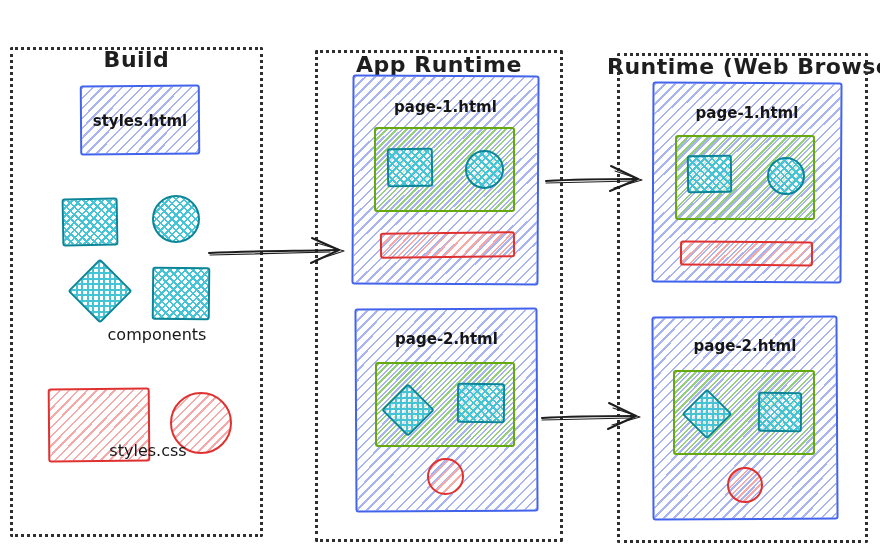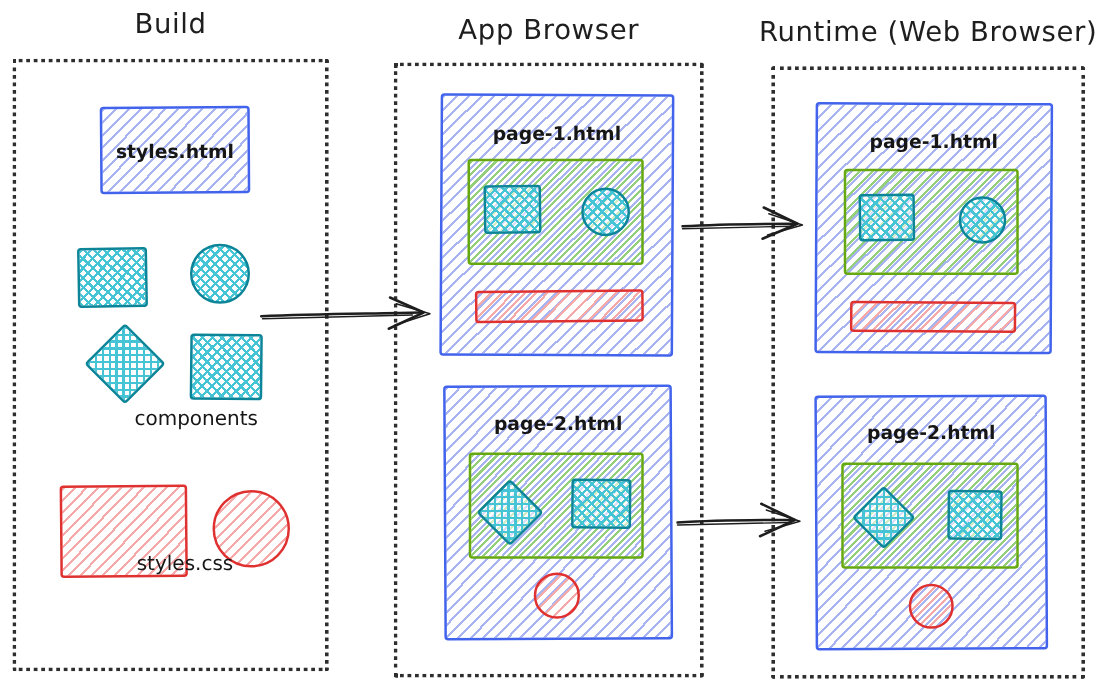--- a/index.html
+++ b/index.html
@@ -10,22 +10,22 @@
     --red-stroke:#e03131; --red-hatch:#f5a9a9;
   }
   html,body{margin:0;padding:0;background:#ffffff;}
   .canvas{
     position:relative;width:880px;height:557px;background:#ffffff;
     font-family:"DejaVu Sans","Liberation Sans",sans-serif;
     overflow:hidden;color:var(--ink);
   }
   .abs{position:absolute;box-sizing:border-box;}
   .col-title{
-    font-size:22px;font-weight:400;text-align:center;
-    letter-spacing:.5px;white-space:nowrap;color:var(--ink);
+    font-size:22px;font-weight:700;text-align:center;
+    letter-spacing:.5px;white-space:nowrap;color:var(--ink);margin-top:40px;
   }
   .dotted-box{border:3px dotted #2e2e2e;border-radius:2px;}
   .sketch{border:2px solid;border-radius:3px;}
   .blue-card{
     border-color:var(--blue-stroke);
     background-image:repeating-linear-gradient(135deg,var(--blue-hatch) 0 1.7px,transparent 1.7px 7px);
   }
   .green-box{
     border-color:var(--green-stroke);
     background-image:repeating-linear-gradient(135deg,var(--green-hatch) 0 1.7px,transparent 1.7px 7px);
@@ -68,21 +68,21 @@
   <div class="abs sketch teal-shape" style="left:62px;top:198px;width:56px;height:48px;transform:rotate(-1deg);"></div>
   <div class="abs sketch teal-shape circle" style="left:152px;top:195px;width:48px;height:48px;"></div>
   <div class="abs sketch teal-shape diamond" style="left:77px;top:268px;width:46px;height:46px;"></div>
   <div class="abs sketch teal-shape" style="left:152px;top:267px;width:58px;height:53px;transform:rotate(.6deg);"></div>
   <div class="abs shape-label" style="left:67px;top:325px;width:180px;">components</div>
 
   <div class="abs sketch red-shape" style="left:48px;top:388px;width:102px;height:74px;transform:rotate(-.5deg);"></div>
   <div class="abs sketch red-shape circle" style="left:170px;top:392px;width:62px;height:62px;"></div>
   <div class="abs shape-label" style="left:58px;top:441px;width:180px;">styles.css</div>
 
-  <div class="abs col-title" style="left:315px;top:12px;width:248px;">App Browser</div>
+  <div class="abs col-title" style="left:315px;top:12px;width:248px;">App Runtime</div>
 
   <div class="abs dotted-box" style="left:315px;top:50px;width:248px;height:492px;"></div>
 
   <div class="abs sketch blue-card" style="left:352px;top:75px;width:187px;height:210px;transform:rotate(.3deg);"></div>
   <div class="abs card-label" style="left:352px;top:98px;width:187px;">page-1.html</div>
   <div class="abs sketch green-box" style="left:374px;top:127px;width:141px;height:85px;"></div>
   <div class="abs sketch teal-shape" style="left:387px;top:148px;width:46px;height:39px;transform:rotate(-.7deg);"></div>
   <div class="abs sketch teal-shape circle" style="left:465px;top:150px;width:39px;height:39px;"></div>
   <div class="abs sketch red-shape" style="left:380px;top:232px;width:135px;height:26px;transform:rotate(-.6deg);"></div>
 

